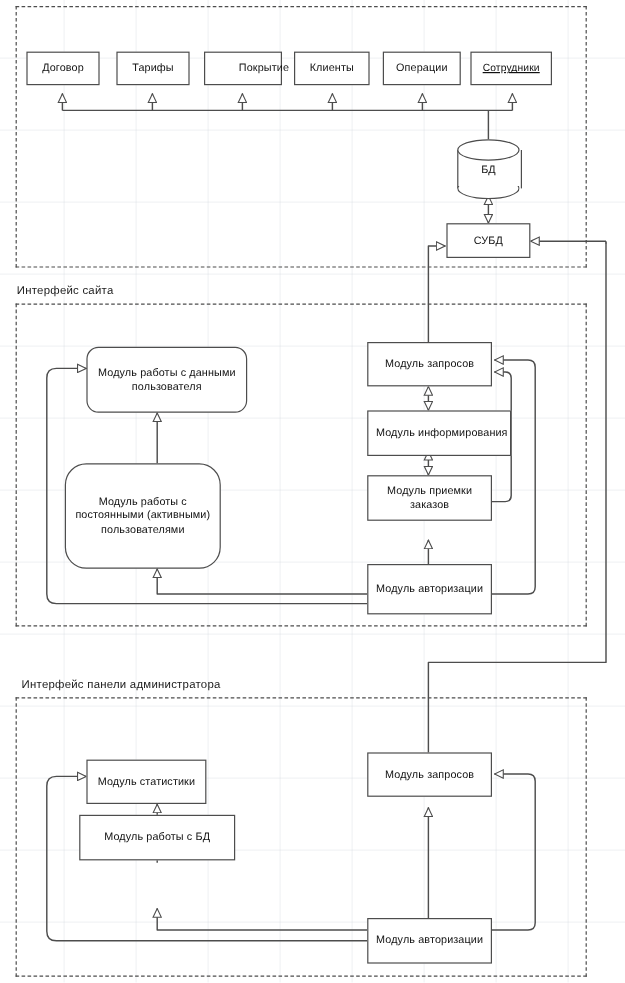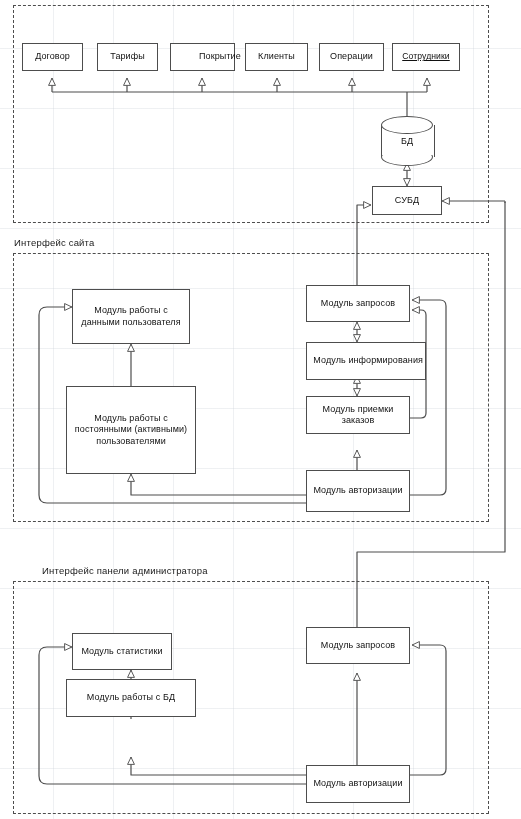--- a/index.html
+++ b/index.html
@@ -89,21 +89,21 @@
 
 <div id="canvas">
 
   <div id="grid"></div>
 
   <div class="group" style="left:13px;top:5px;width:474px;height:216px;"></div>
 
   <div class="group-label" style="left:14px;top:237px;">Интерфейс сайта</div>
   <div class="group" style="left:13px;top:253px;width:474px;height:267px;"></div>
 
-  <div class="group-label" style="left:26px;top:565px;padding-left:16px;">Интерфейс панели администратора</div>
+  <div class="group-label" style="left:2px;top:565px;padding-left:16px;">Интерфейс панели администратора</div>
   <div class="group" style="left:13px;top:581px;width:474px;height:231px;"></div>
 
   <svg id="wires" viewBox="0 0 521 819" xmlns="http://www.w3.org/2000/svg">
     <defs>
       <marker id="hollow" viewBox="0 0 10 10" refX="9.4" refY="5" markerWidth="7" markerHeight="7" orient="auto-start-reverse">
         <path d="M 0.6 0.9 L 9.2 5 L 0.6 9.1 z" fill="#ffffff" stroke="#4d4d4d" stroke-width="1.1"></path>
       </marker>
     </defs>
     <g fill="none" stroke="#4d4d4d" stroke-width="1.2" stroke-linejoin="round" stroke-linecap="butt">
 
@@ -176,25 +176,25 @@
     <div class="body"></div>
     <div class="bottom"></div>
     <div class="top"></div>
     <div class="cap-label">БД</div>
   </div>
 
   <div class="node" style="left:372px;top:186px;width:70px;height:29px;">
     <span>СУБД</span>
   </div>
 
-  <div class="node" style="left:72px;top:289px;width:118px;height:55px;">
+  <div class="node" style="left:72px;top:289px;width:134px;height:55px;border-radius:10px;">
     <span>Модуль работы с данными пользователя</span>
   </div>
 
-  <div class="node" style="left:66px;top:386px;width:130px;height:88px;">
+  <div class="node" style="left:54px;top:386px;width:130px;height:88px;border-radius:18px;">
     <span>Модуль работы с постоянными (активными) пользователями</span>
   </div>
 
   <div class="node" style="left:306px;top:285px;width:104px;height:37px;">
     <span>Модуль запросов</span>
   </div>
 
   <div class="node" style="left:306px;top:342px;width:120px;height:38px;text-align:right;">
     <span>Модуль информирования</span>
   </div>

